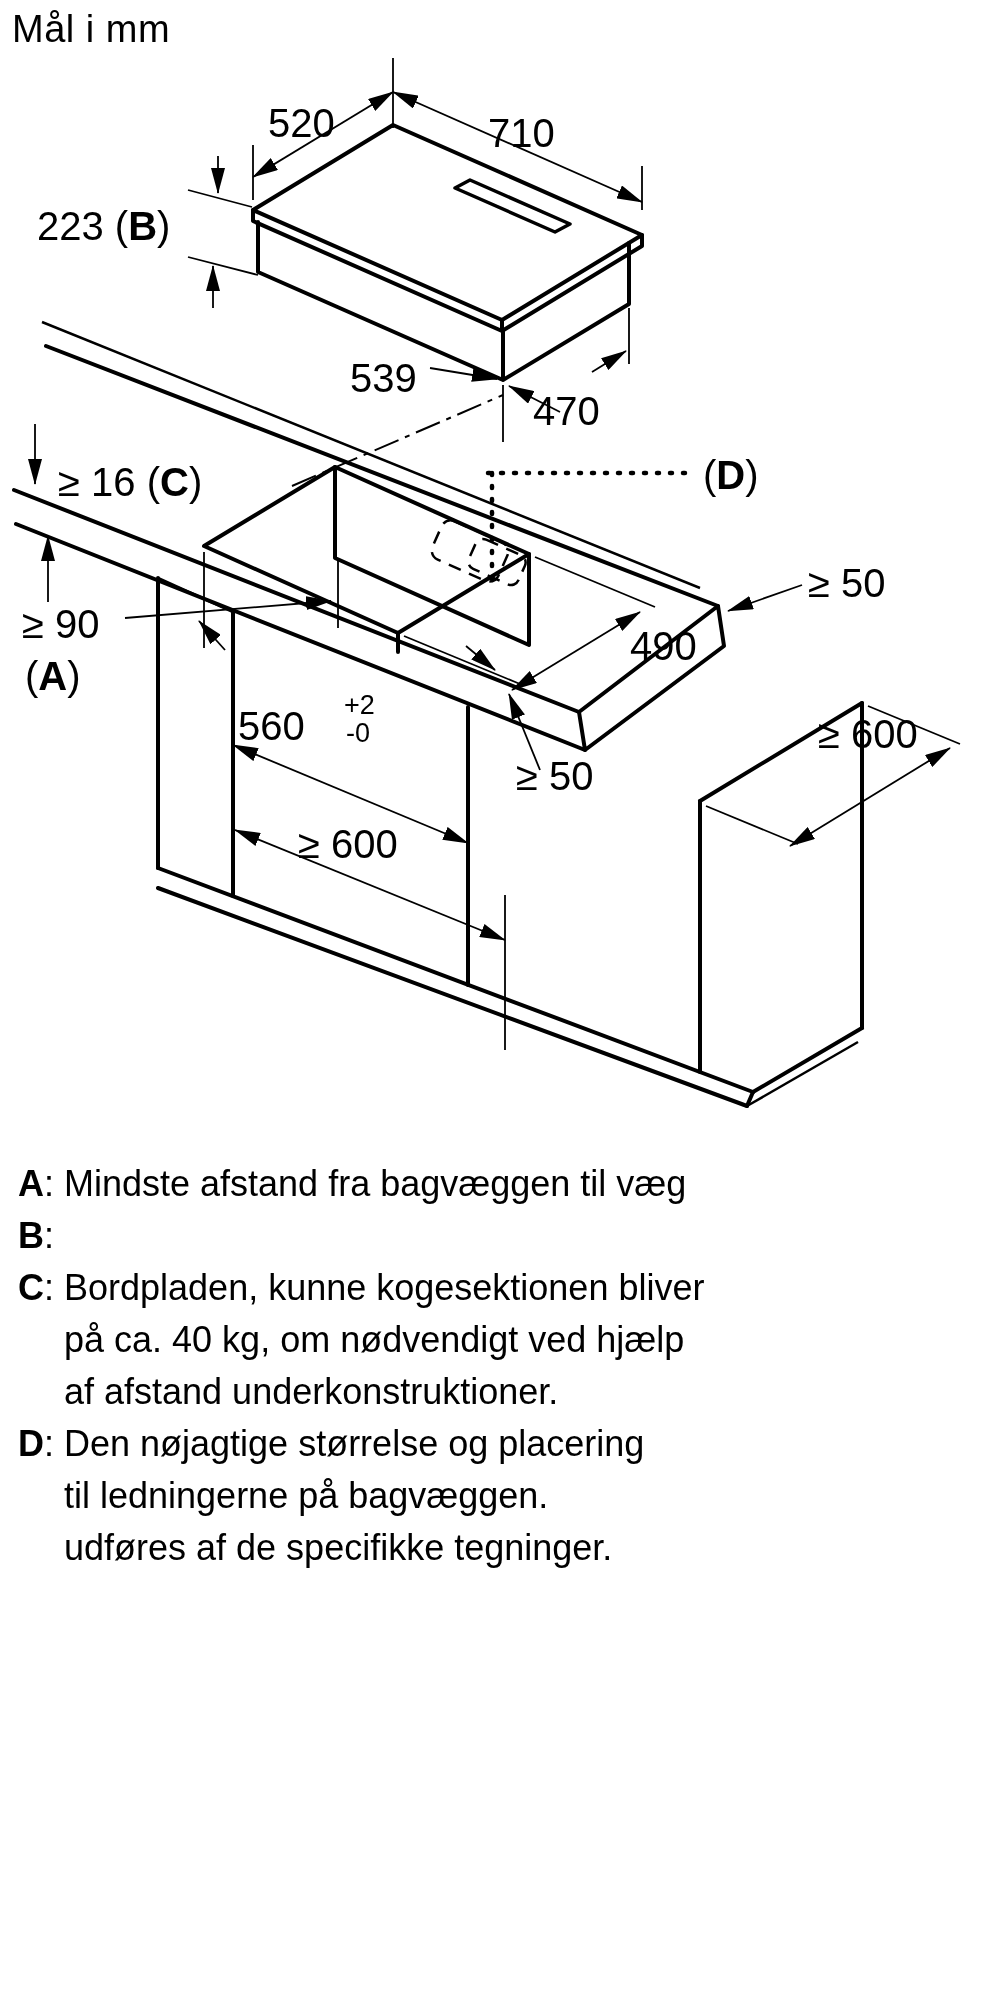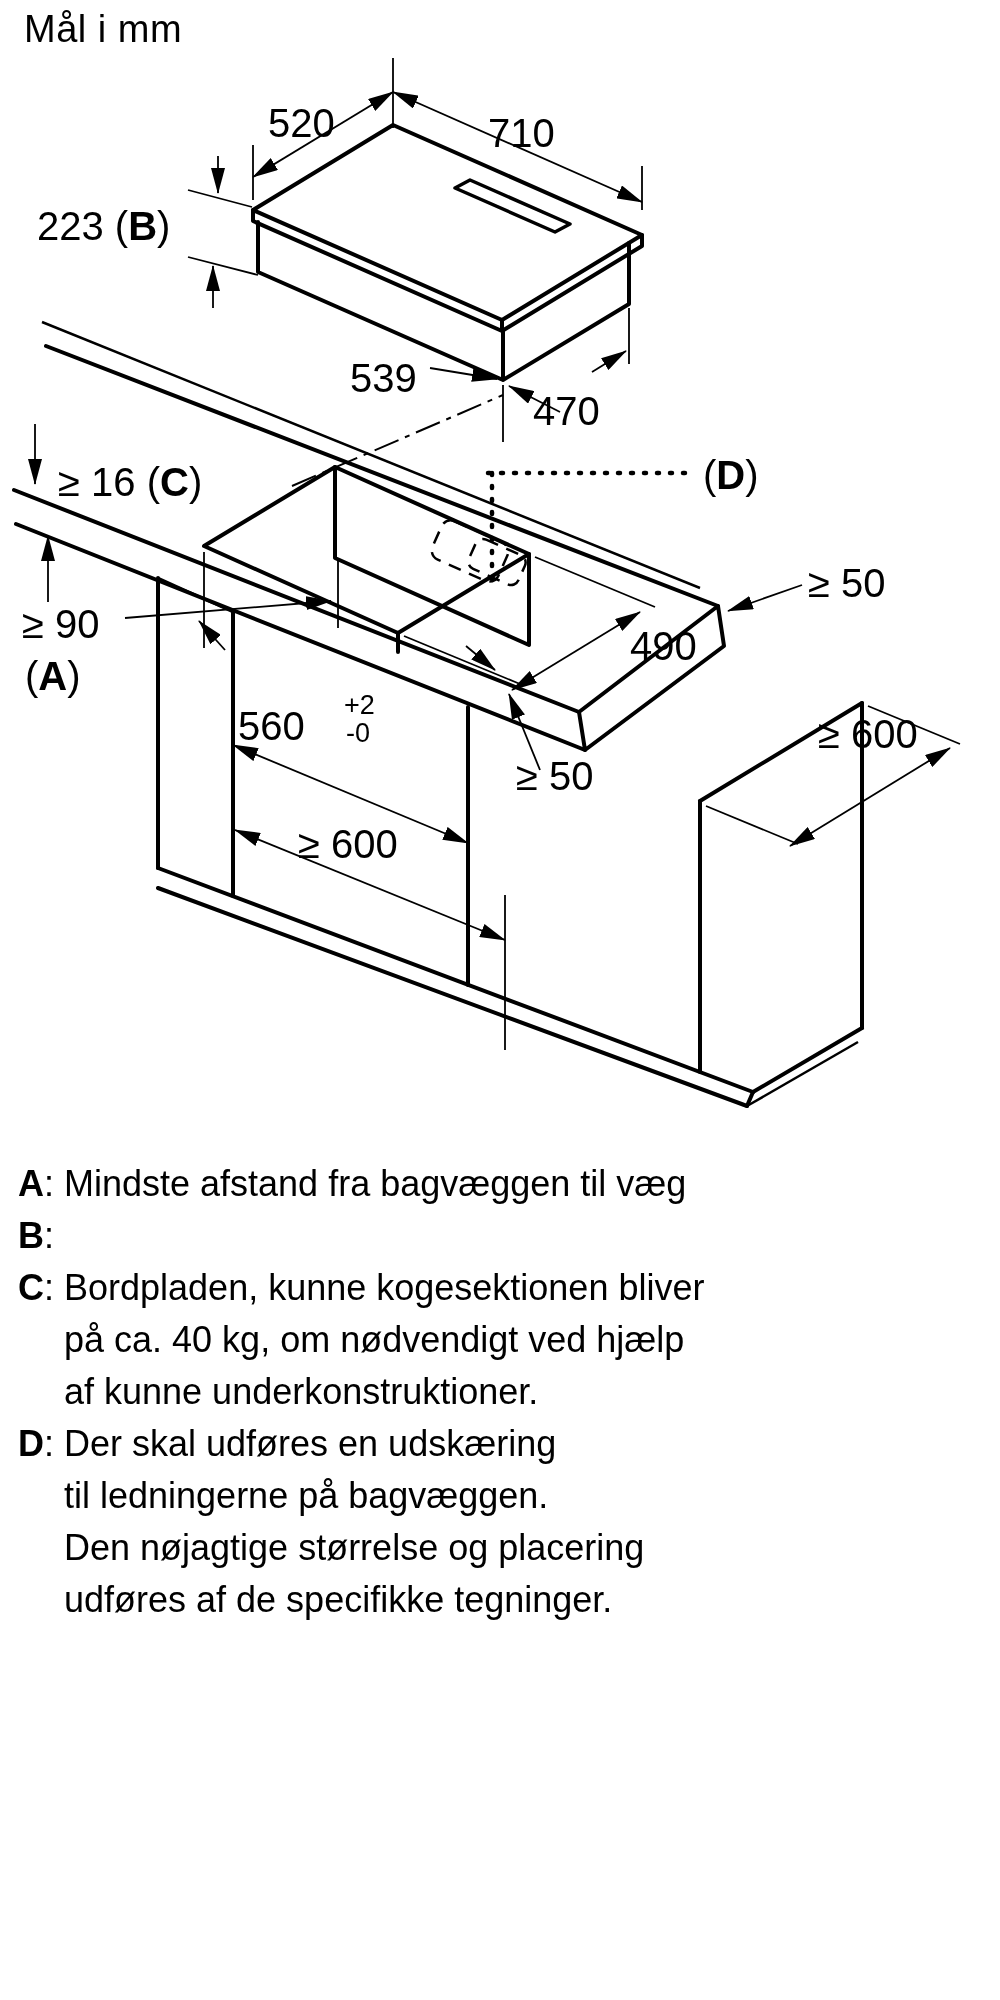--- a/index.html
+++ b/index.html
@@ -1,17 +1,17 @@
 <!DOCTYPE html>
 <html><head>
 <meta charset="utf-8">
 <style>
   html,body{margin:0;padding:0;background:#fff;}
   body{width:1000px;height:2000px;position:relative;font-family:"Liberation Sans",sans-serif;color:#000;}
-  .page-title{position:absolute;left:12px;top:8px;font-size:38px;letter-spacing:.5px;margin-left:12px;}
+  .page-title{position:absolute;left:12px;top:8px;font-size:38px;letter-spacing:.5px;}
   svg{position:absolute;left:0;top:0;}
   svg text{fill:#000;font-family:"Liberation Sans",sans-serif;font-size:40px;}
   .tol{font-size:27px;}
   .bld{font-weight:bold;}
   .th{stroke:#000;stroke-width:4;fill:none;stroke-linejoin:round;stroke-linecap:round;}
   .th2{stroke:#000;stroke-width:3.5;fill:none;stroke-linejoin:round;}
   .tn{stroke:#000;stroke-width:1.8;fill:none;}
   .tn2{stroke:#000;stroke-width:2.5;fill:none;}
   .dd{stroke:#000;stroke-width:2;fill:none;stroke-dasharray:26 7 5 7;}
   .dot{stroke:#000;stroke-width:4.5;fill:none;stroke-dasharray:2 11;stroke-linecap:round;}
@@ -145,25 +145,24 @@
     </div>
   </div>
   <div class="legend-item">
     <span class="lkey"><b>B</b><span>:</span></span>
   </div>
   <div class="legend-item">
     <span class="lkey"><b>C</b><span>:</span></span>
     <div>
       <div>Bordpladen, kunne kogesektionen bliver</div>
       <div>på ca. 40 kg, om nødvendigt ved hjælp</div>
-      <div>af kunne underkonstruktioner.</div>
+      <div>af afstand underkonstruktioner.</div>
     </div>
   </div>
   <div class="legend-item">
     <span class="lkey"><b>D</b><span>:</span></span>
     <div>
-      <div>Der skal udføres en udskæring</div>
+      <div>Den nøjagtige størrelse og placering</div>
       <div>til ledningerne på bagvæggen.</div>
-      <div>Den nøjagtige størrelse og placering</div>
       <div>udføres af de specifikke tegninger.</div>
     </div>
   </div>
 </div>
 
 </body></html>

